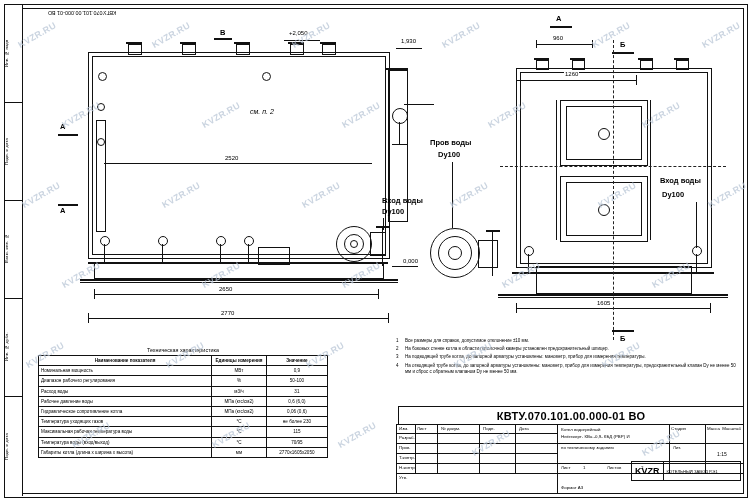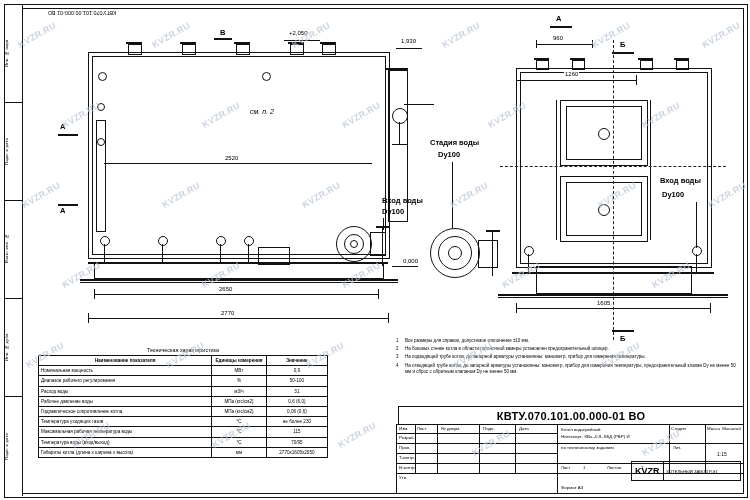--- a/index.html
+++ b/index.html
@@ -223,21 +223,21 @@
   <div class="ln h" style="left:516px;top:80px;width:120px;"></div>
   <div class="ln v" style="left:516px;top:75px;height:10px;"></div>
   <div class="ln v" style="left:636px;top:75px;height:10px;"></div>
   <div class="dim" style="left:564px;top:71px;">1260</div>
 
   <div class="ln h" style="left:516px;top:308px;width:194px;"></div>
   <div class="ln v" style="left:516px;top:303px;height:10px;"></div>
   <div class="ln v" style="left:710px;top:303px;height:10px;"></div>
   <div class="dim" style="left:596px;top:300px;">1605</div>
 
-  <div class="lbl-b" style="left:430px;top:138px;">Стадия воды</div>
+  <div class="lbl-b" style="left:430px;top:138px;">Пров воды</div>
   <div class="lbl-b" style="left:438px;top:150px;">Dy100</div>
   <div class="ln" style="left:452px;top:162px;width:1px;height:66px;"></div>
 
   <div class="lbl-b" style="left:660px;top:176px;">Вход воды</div>
   <div class="lbl-b" style="left:662px;top:190px;">Dy100</div>
   <div class="ln" style="left:696px;top:202px;width:1px;height:46px;"></div>
 
   <div class="dash-v" style="left:613px;top:40px;height:300px;"></div>
   <div class="dash-h" style="left:500px;top:166px;width:226px;"></div>
 

